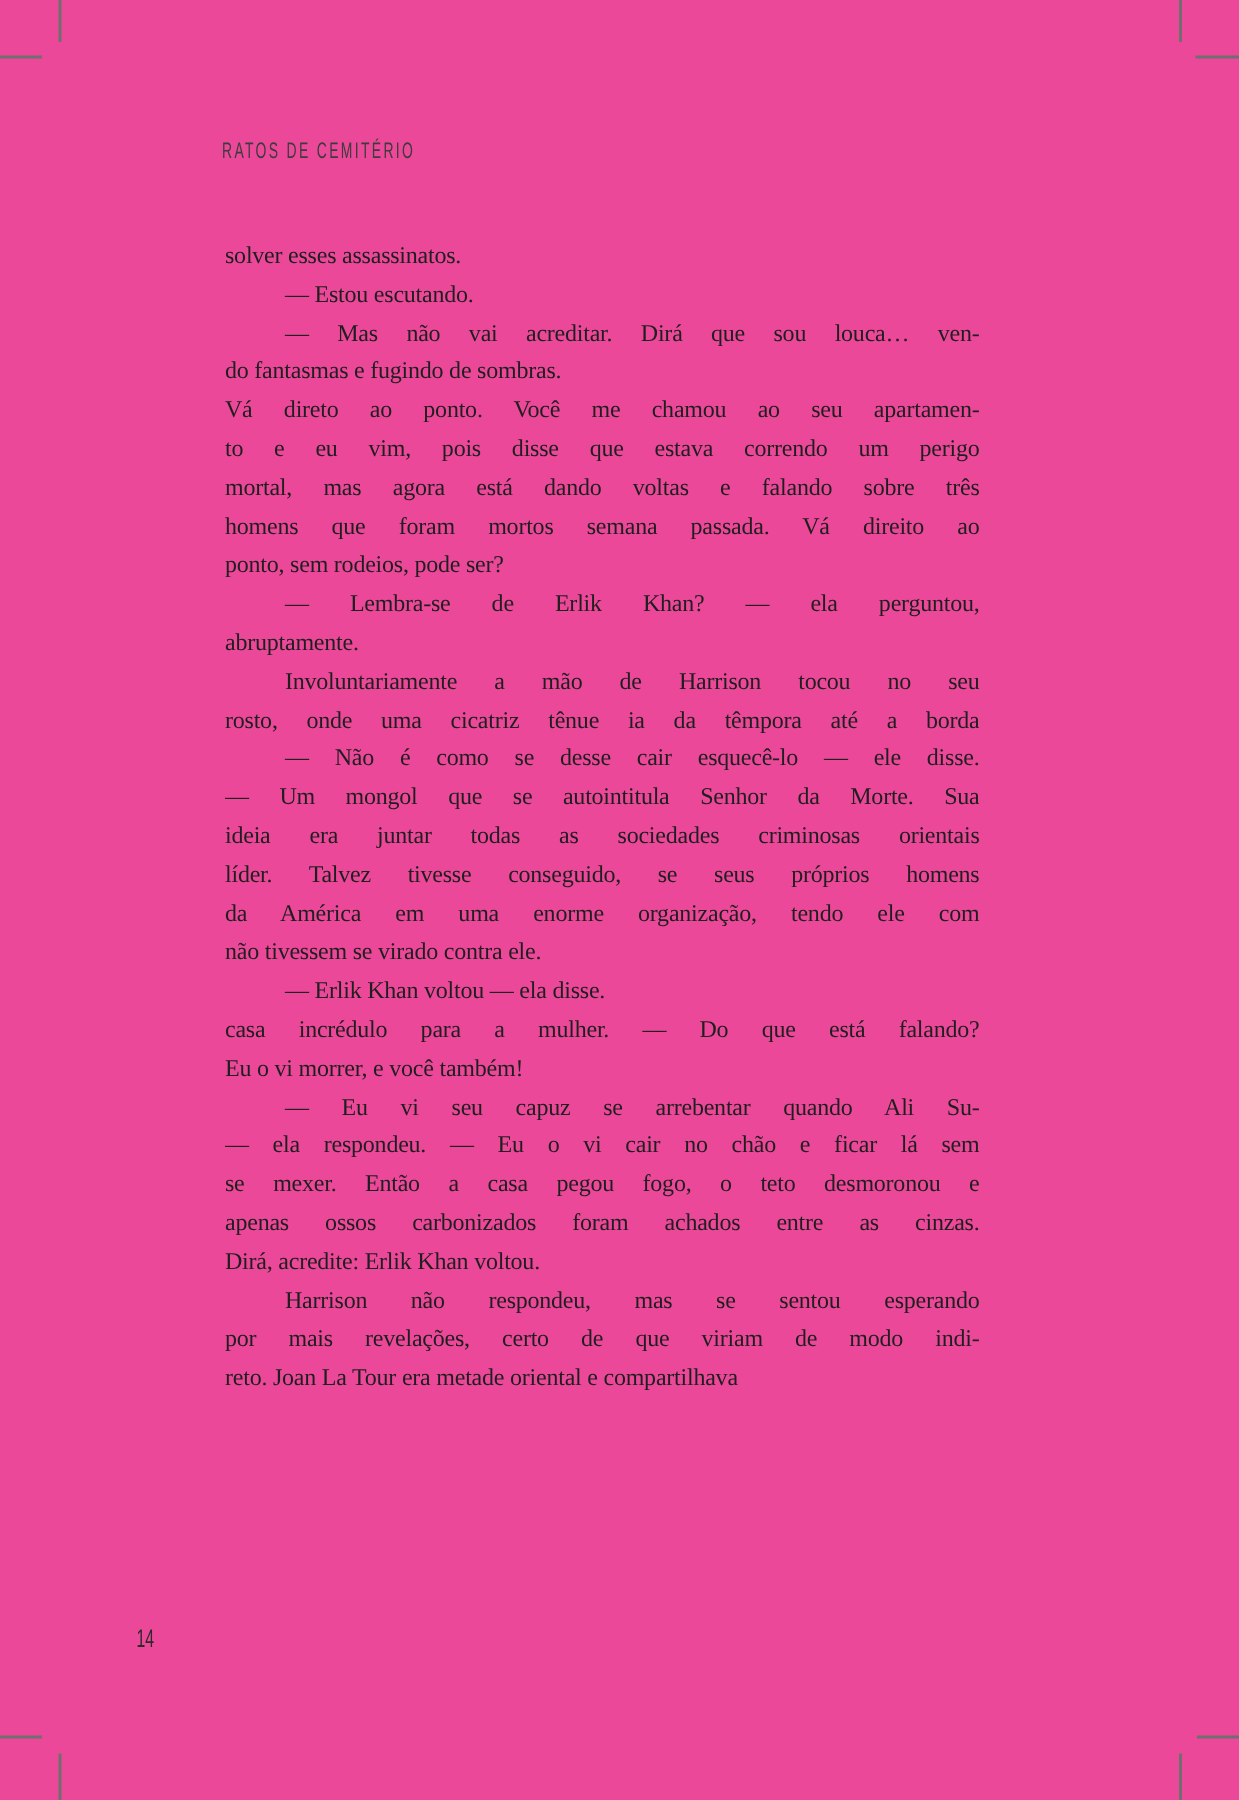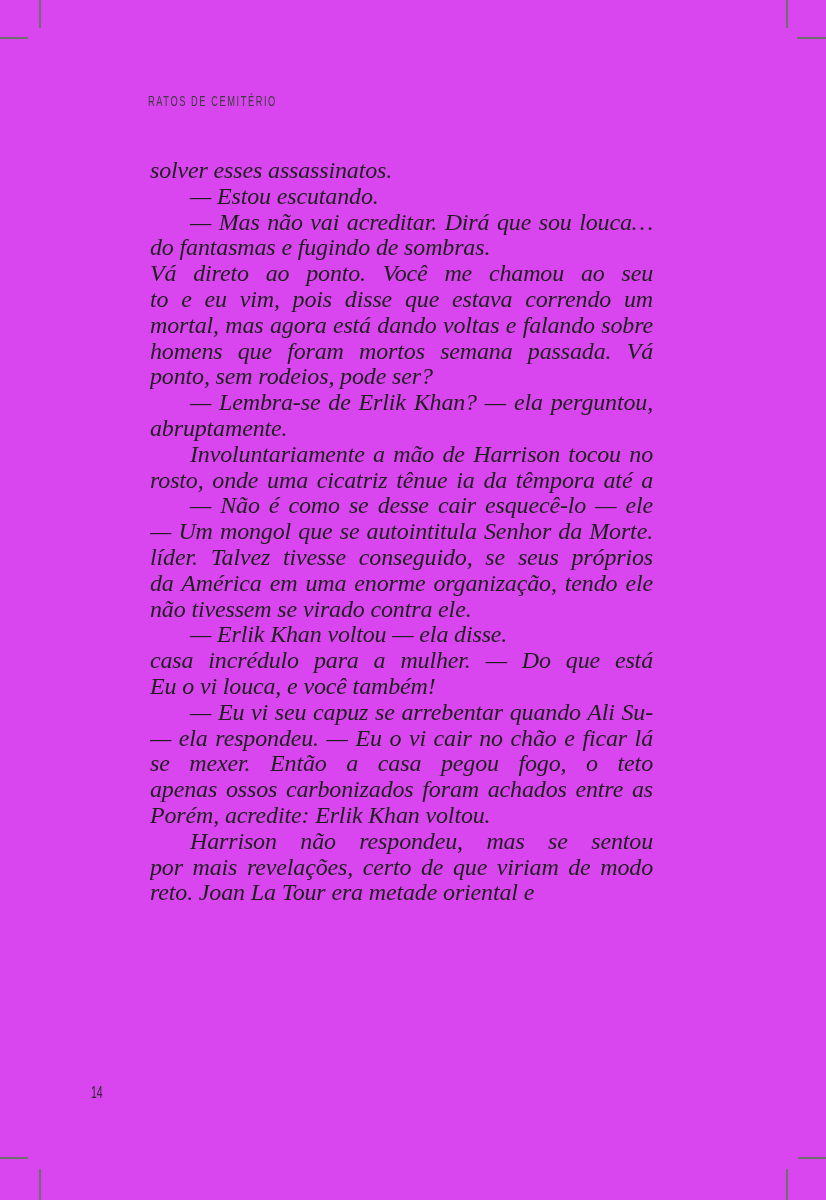--- a/index.html
+++ b/index.html
@@ -1,20 +1,20 @@
 <!DOCTYPE html>
 <html><head>
 <meta charset="utf-8">
 <style>
   html, body { margin: 0; padding: 0; }
   .page {
     position: relative;
     width: 826px;
     height: 1200px;
-    background: #d946ef;
+    background: #ec4899;
     overflow: hidden;
     font-family: "Liberation Serif", serif;
   }
   
   .crop {
     position: absolute;
     background: #6f6f6f;
   }
   .crop.tl-v { left: 39px;  top: 0;      width: 1.5px; height: 28px; }
   .crop.tl-h { left: 0;     top: 37px;   width: 28px;  height: 1.5px; }
@@ -38,24 +38,23 @@
     transform-origin: left center;
     white-space: nowrap;
   }
 
   .text-block {
     position: absolute;
     left: 150px;
     top: 158px;
     width: 503px;
     color: #1f1f1f;
-    font-size: 24px;
+    font-size: 16px;
     line-height: 25.8px;
     letter-spacing: -0.15px;
-    font-style: italic;
   }
   .line {
     height: 25.8px;
     overflow: hidden;
     text-align: left;
   }
   .line.just {
     text-align: justify;
     text-align-last: justify;
   }
@@ -97,31 +96,32 @@
       <div class="line just">to e eu vim, pois disse que estava correndo um perigo</div>
       <div class="line just">mortal, mas agora está dando voltas e falando sobre três</div>
       <div class="line just">homens que foram mortos semana passada. Vá direito ao</div>
       <div class="line">ponto, sem rodeios, pode ser?</div>
       <div class="line indent just">— Lembra-se de Erlik Khan? — ela perguntou,</div>
       <div class="line">abruptamente.</div>
       <div class="line indent just">Involuntariamente a mão de Harrison tocou no seu</div>
       <div class="line just">rosto, onde uma cicatriz tênue ia da têmpora até a borda</div>
       <div class="line indent just">— Não é como se desse cair esquecê-lo — ele disse.</div>
       <div class="line just">— Um mongol que se autointitula Senhor da Morte. Sua</div>
+      <div class="line just">ideia era juntar todas as sociedades criminosas orientais</div>
       <div class="line just">líder. Talvez tivesse conseguido, se seus próprios homens</div>
       <div class="line just">da América em uma enorme organização, tendo ele com</div>
       <div class="line">não tivessem se virado contra ele.</div>
       <div class="line indent">— Erlik Khan voltou — ela disse.</div>
       <div class="line just">casa incrédulo para a mulher. — Do que está falando?</div>
-      <div class="line">Eu o vi louca, e você também!</div>
+      <div class="line">Eu o vi morrer, e você também!</div>
       <div class="line indent just">— Eu vi seu capuz se arrebentar quando Ali Su-</div>
       <div class="line just">— ela respondeu. — Eu o vi cair no chão e ficar lá sem</div>
       <div class="line just">se mexer. Então a casa pegou fogo, o teto desmoronou e</div>
       <div class="line just">apenas ossos carbonizados foram achados entre as cinzas.</div>
-      <div class="line">Porém, acredite: Erlik Khan voltou.</div>
+      <div class="line">Dirá, acredite: Erlik Khan voltou.</div>
       <div class="line indent just">Harrison não respondeu, mas se sentou esperando</div>
       <div class="line just">por mais revelações, certo de que viriam de modo indi-</div>
       <div class="line">reto. Joan La Tour era metade oriental e compartilhava</div>
     </div>
 
   <div class="page-number">14</div>
 
 </div>
 
 </body></html>

